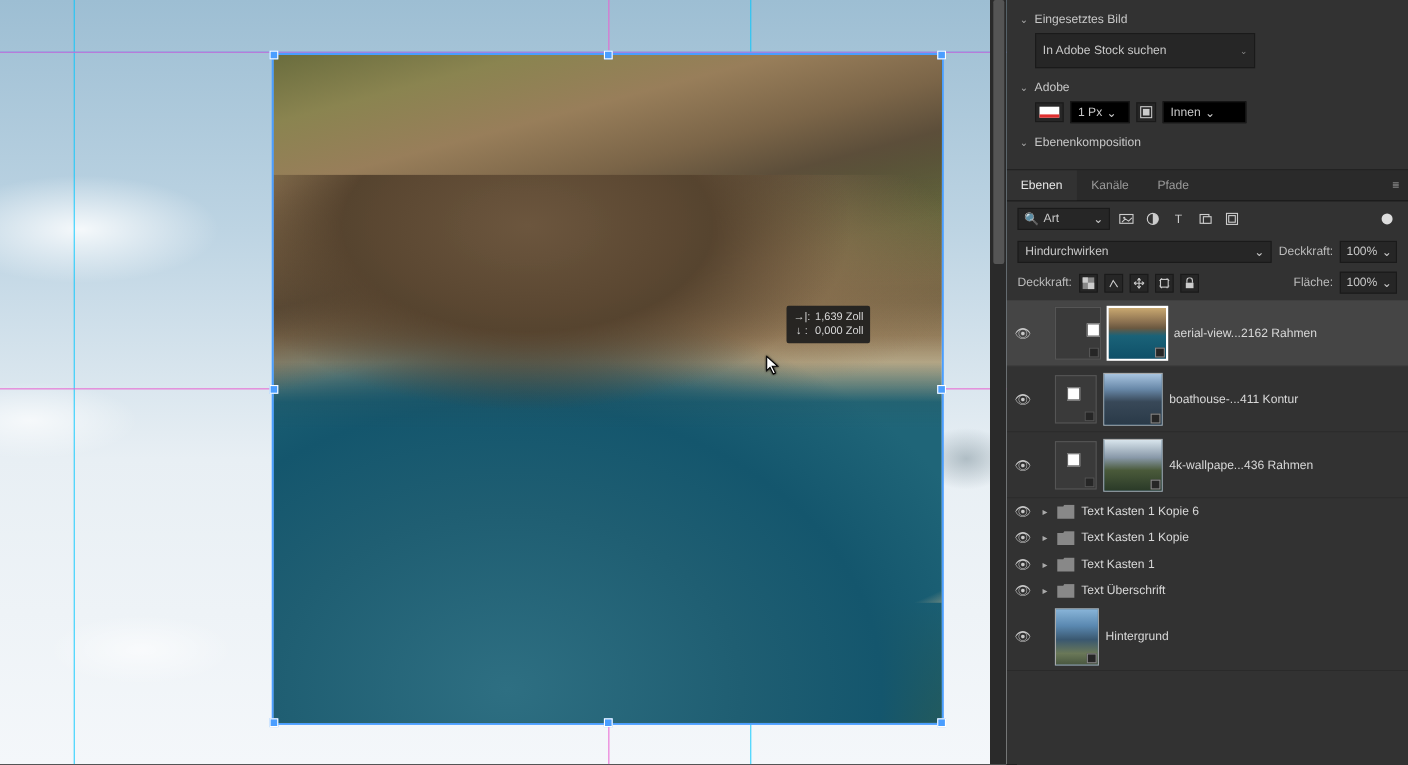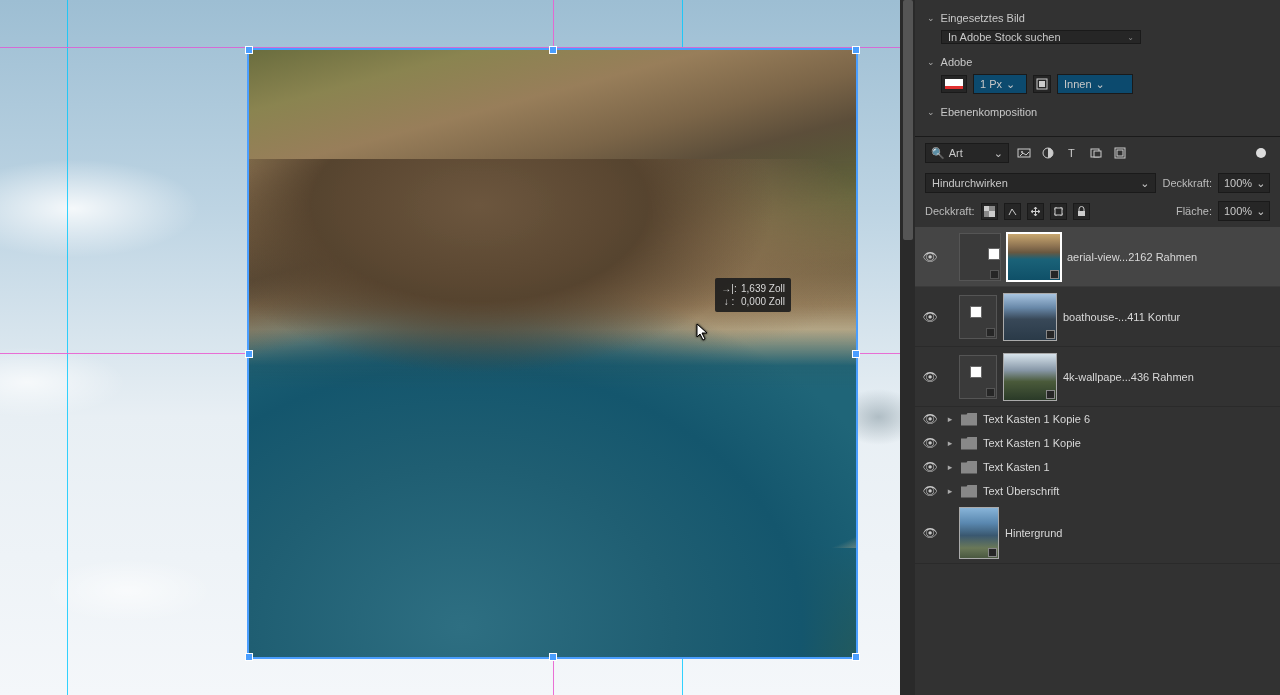--- a/index.html
+++ b/index.html
@@ -51,27 +51,27 @@
 .cursor svg { filter: drop-shadow(0 0 1px #000); }
 
 .scroll-edge { position:absolute; top:0; right:0; width:15px; bottom:0; background:#2a2a2a; }
 .scroll-thumb { position:absolute; right:2px; top:0; width:10px; height:240px; background:#555; border-radius:2px; }
 
 .right-panel { width:365px; background:#323232; color:#c8c8c8; font-size:11px; display:flex; flex-direction:column; }
 .props { padding:6px 0 12px 0; border-bottom:1px solid #1a1a1a; }
 .prop-sec { padding:3px 12px; }
 .sec-head { display:flex; align-items:center; gap:6px; padding:3px 0; cursor:pointer; }
 .chev { font-size:9px; color:#aaa; }
-.drop { display:flex; align-items:center; background:#262626; border:1px solid #1a1a1a; height:14px; padding:0 6px; justify-content:space-between; margin:3px 0 3px 14px; }
+.drop { display:flex; align-items:center; background:#262626; border:1px solid #1a1a1a; height:32px; padding:0 6px; justify-content:space-between; margin:3px 0 3px 14px; }
 .drop .dc { font-size:8px; color:#888; }
 .stroke-row { display:flex; gap:6px; align-items:center; margin:3px 0 3px 14px; }
 .swatch { width:26px; height:18px; background:#262626; border:1px solid #1a1a1a; position:relative; }
 .swatch::before{content:"";position:absolute;inset:3px;background:#fff;}
 .swatch::after{content:"";position:absolute;left:3px;right:3px;bottom:3px;height:3px;background:#e03030;}
-.numbox { display:flex; align-items:center; background:#0c4a6e; border:1px solid #1a1a1a; height:20px; padding:0 6px; gap:4px; }
+.numbox { display:flex; align-items:center; background:#000000; border:1px solid #1a1a1a; height:20px; padding:0 6px; gap:4px; }
 .align-box { width:18px; height:18px; background:#262626; border:1px solid #1a1a1a; display:flex; align-items:center; justify-content:center; }
 
 .tabs-row { display:flex; align-items:center; border-bottom:1px solid #1a1a1a; background:#2a2a2a; height:28px; }
 .tab { padding:0 13px; height:100%; display:flex; align-items:center; color:#9a9a9a; cursor:pointer; }
 .tab.active { background:#323232; color:#e8e8e8; }
 .tabs-menu { margin-left:auto; padding:0 8px; color:#aaa; cursor:pointer; }
 
 .layer-toolbar { display:flex; align-items:center; gap:6px; padding:6px 10px; }
 .search { flex:0 0 84px; display:flex; align-items:center; background:#262626; border:1px solid #1a1a1a; height:20px; padding:0 5px; gap:4px; }
 .ico-btn { width:18px; height:18px; display:flex; align-items:center; justify-content:center; color:#c8c8c8; cursor:pointer; }
@@ -199,20 +199,26 @@
     </div>
 
     <div class="prop-sec">
       <div class="sec-head">
         <span class="chev">⌄</span>
         <span>Ebenenkomposition</span>
       </div>
     </div>
   </div>
 
+  <div class="tabs-row">
+    <div class="tab active">Ebenen</div>
+    <div class="tab">Kanäle</div>
+    <div class="tab">Pfade</div>
+    <div class="tabs-menu">≡</div>
+  </div>
 
   <div class="layer-toolbar">
     <div class="search">
       <span>🔍</span>
       <span>Art</span>
       <span class="dc" style="margin-left:auto">⌄</span>
     </div>
     <div class="ico-btn">
         <svg width="14" height="14" viewBox="0 0 14 14">
           <rect x="1" y="3" width="12" height="8" fill="none" stroke="#ccc"></rect>

